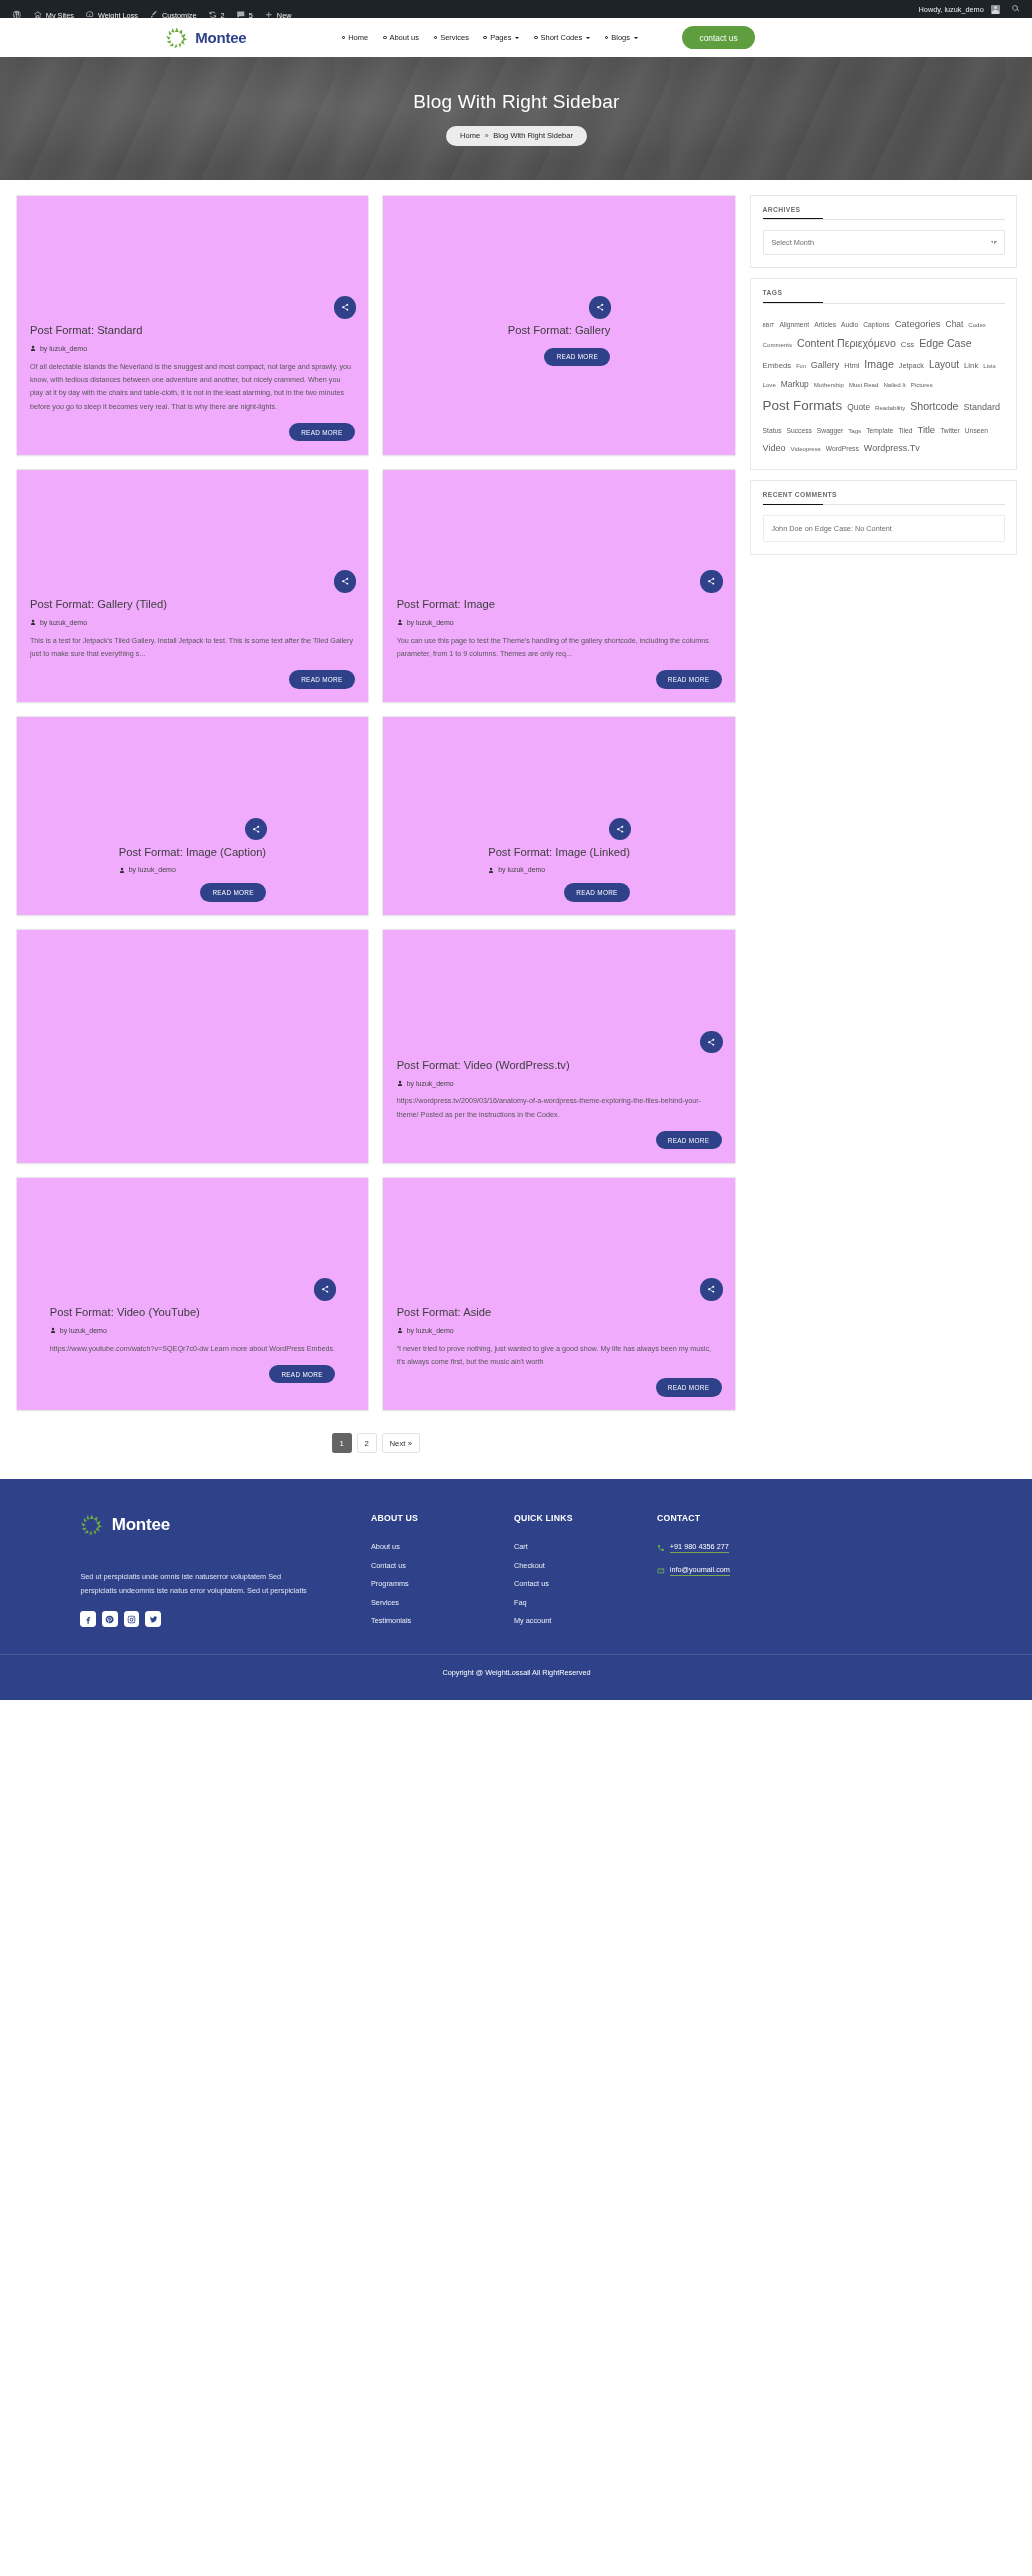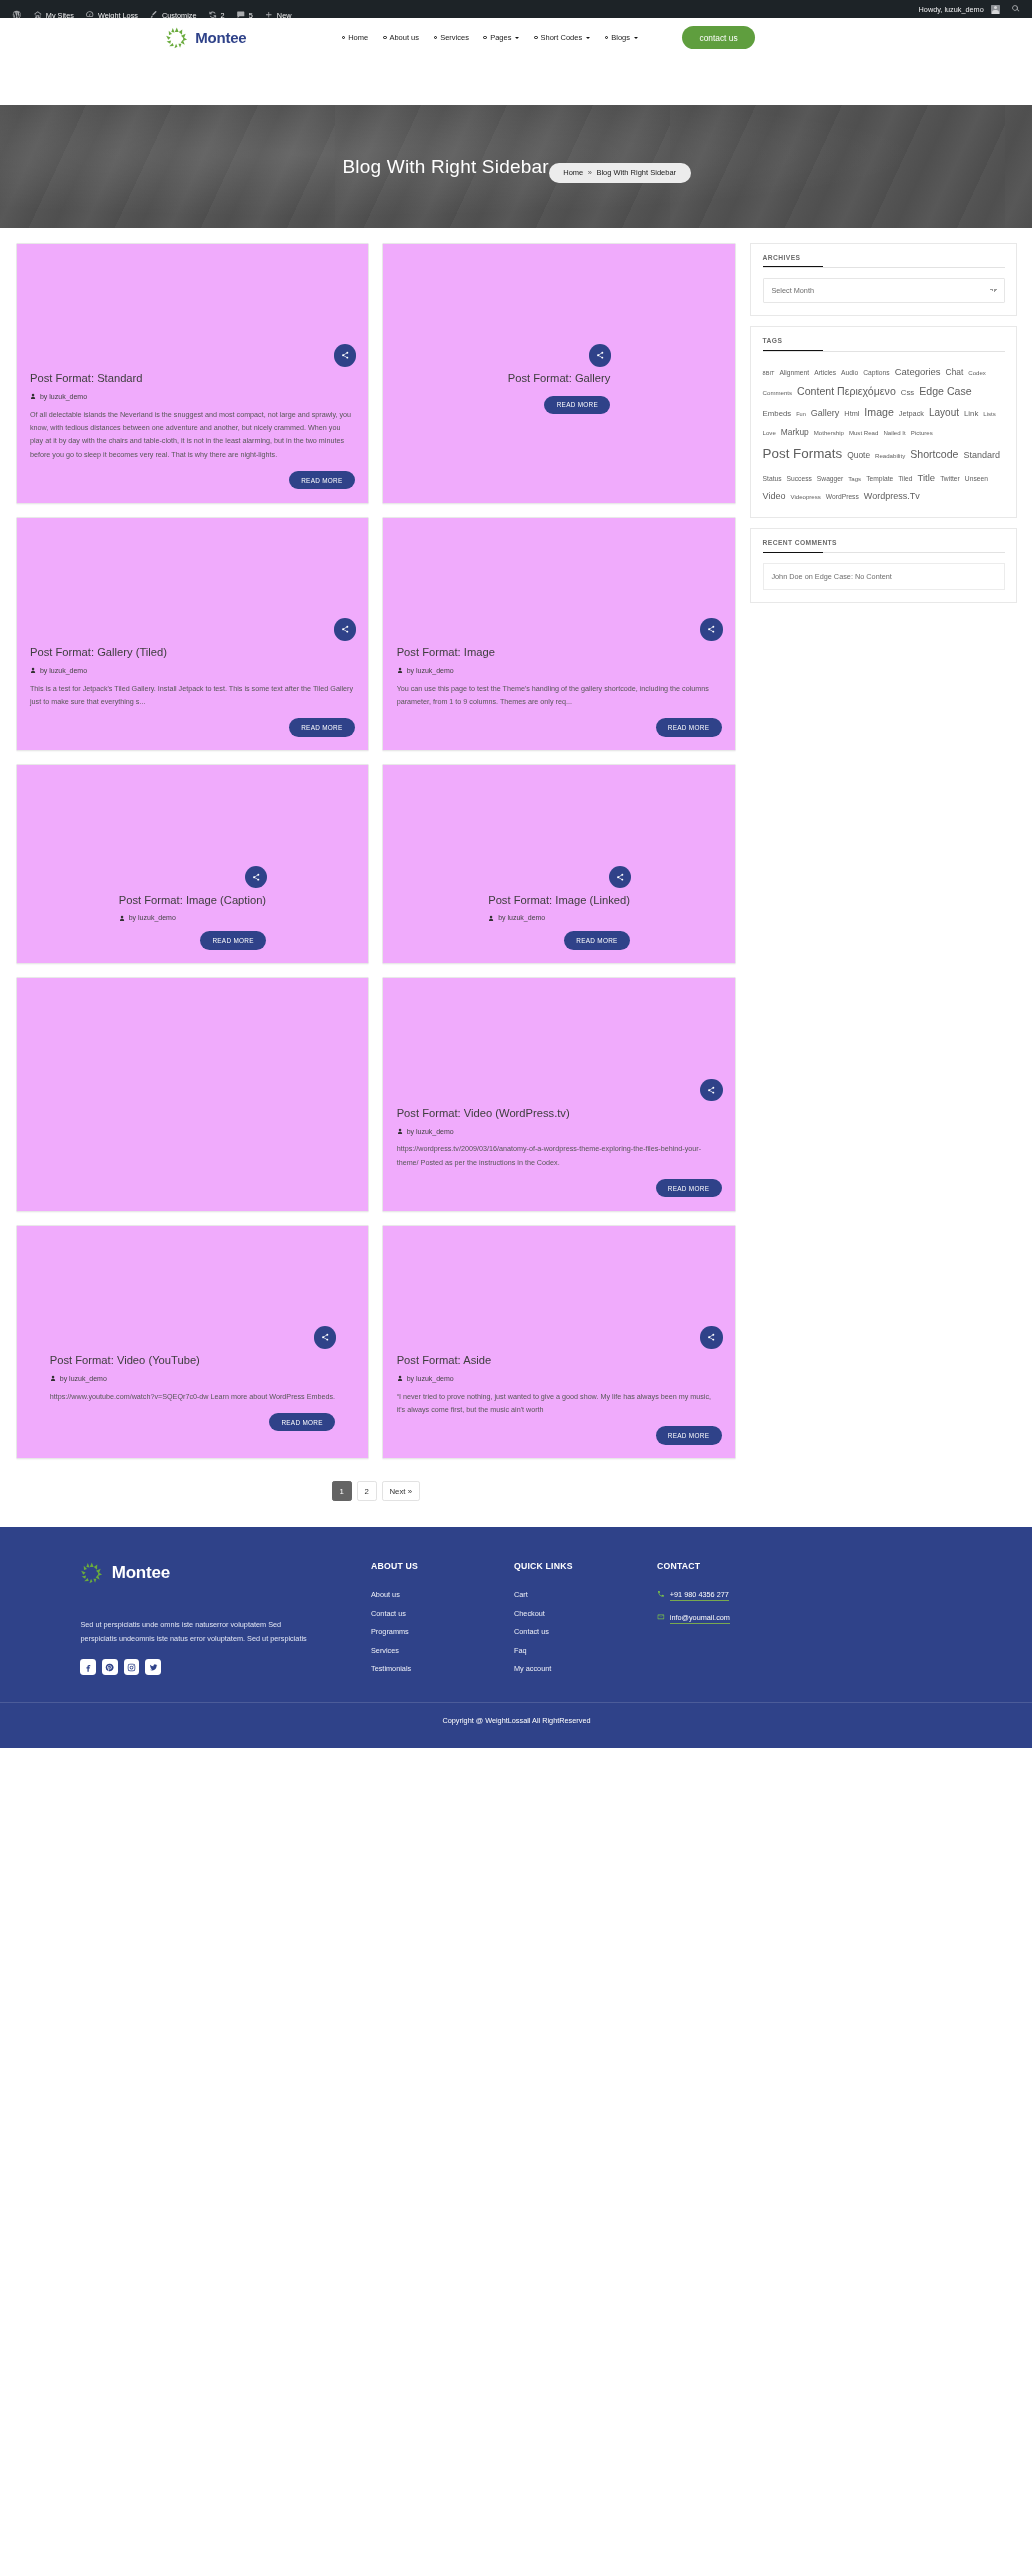--- a/index.html
+++ b/index.html
@@ -64,27 +64,26 @@
   }
   .contact-btn {
     margin-left: 30px; background: #5f9e3e; color: #fff; border: none;
     border-radius: 13.4px; padding: 6.7px 17px; font-size: 8.4px; cursor: pointer;
     font-family: inherit; white-space: nowrap;
   }
 
   
   .banner {
     height: 123px; position: relative; display: flex;
-    align-items: center; justify-content: center;
+    flex-direction: column; align-items: center; justify-content: center;
     background:
       linear-gradient(rgba(60,60,60,.62), rgba(60,60,60,.62)),
       repeating-linear-gradient(115deg, #7c7c7c 0px, #6e6e6e 22.4px, #858585 50px, #6a6a6a 78px),
       #6f6f6f;
     background-size: auto, 335px 168px, auto;
-    margin-top: 48px;
   }
   .banner::after {
     content:''; position:absolute; inset:0;
     background: radial-gradient(ellipse at 30% 40%, rgba(255,255,255,.10), transparent 60%);
     pointer-events:none;
   }
   .banner-title {
     color: #fff; font-size: 19px; font-weight: normal; letter-spacing: 0.2px;
     position: relative; z-index: 2;
   }
@@ -217,21 +216,21 @@
   .f-col-contact { width: 184px; }
   .f-head {
     font-size: 8.7px; font-weight: bold; letter-spacing: 0.2px;
     margin-bottom: 19px; color: #fff;
   }
   .f-link {
     display: block; font-size: 7.3px; color: #eef0f8; margin-bottom: 9.5px;
     cursor: pointer; text-decoration: none;
   }
   .f-contact-row {
-    display: flex; gap: 5px; margin-bottom: 11.7px;
+    display: flex; align-items: center; gap: 5px; margin-bottom: 11.7px;
     font-size: 7.3px; color: #fff;
   }
   .f-contact-row .f-val { border-bottom: 0.6px solid #79a94f; padding-bottom: 1.1px; }
   .f-contact-row svg { width: 7.8px; height: 7.8px; fill: #79c04a; flex: none; }
   .copyright {
     background: #2f4289; border-top: 0.6px solid rgba(255,255,255,.14);
     text-align: center; font-size: 7.3px; color: #fff; padding: 13.4px 0 22.4px 0;
   }
 </style>
 </head>

